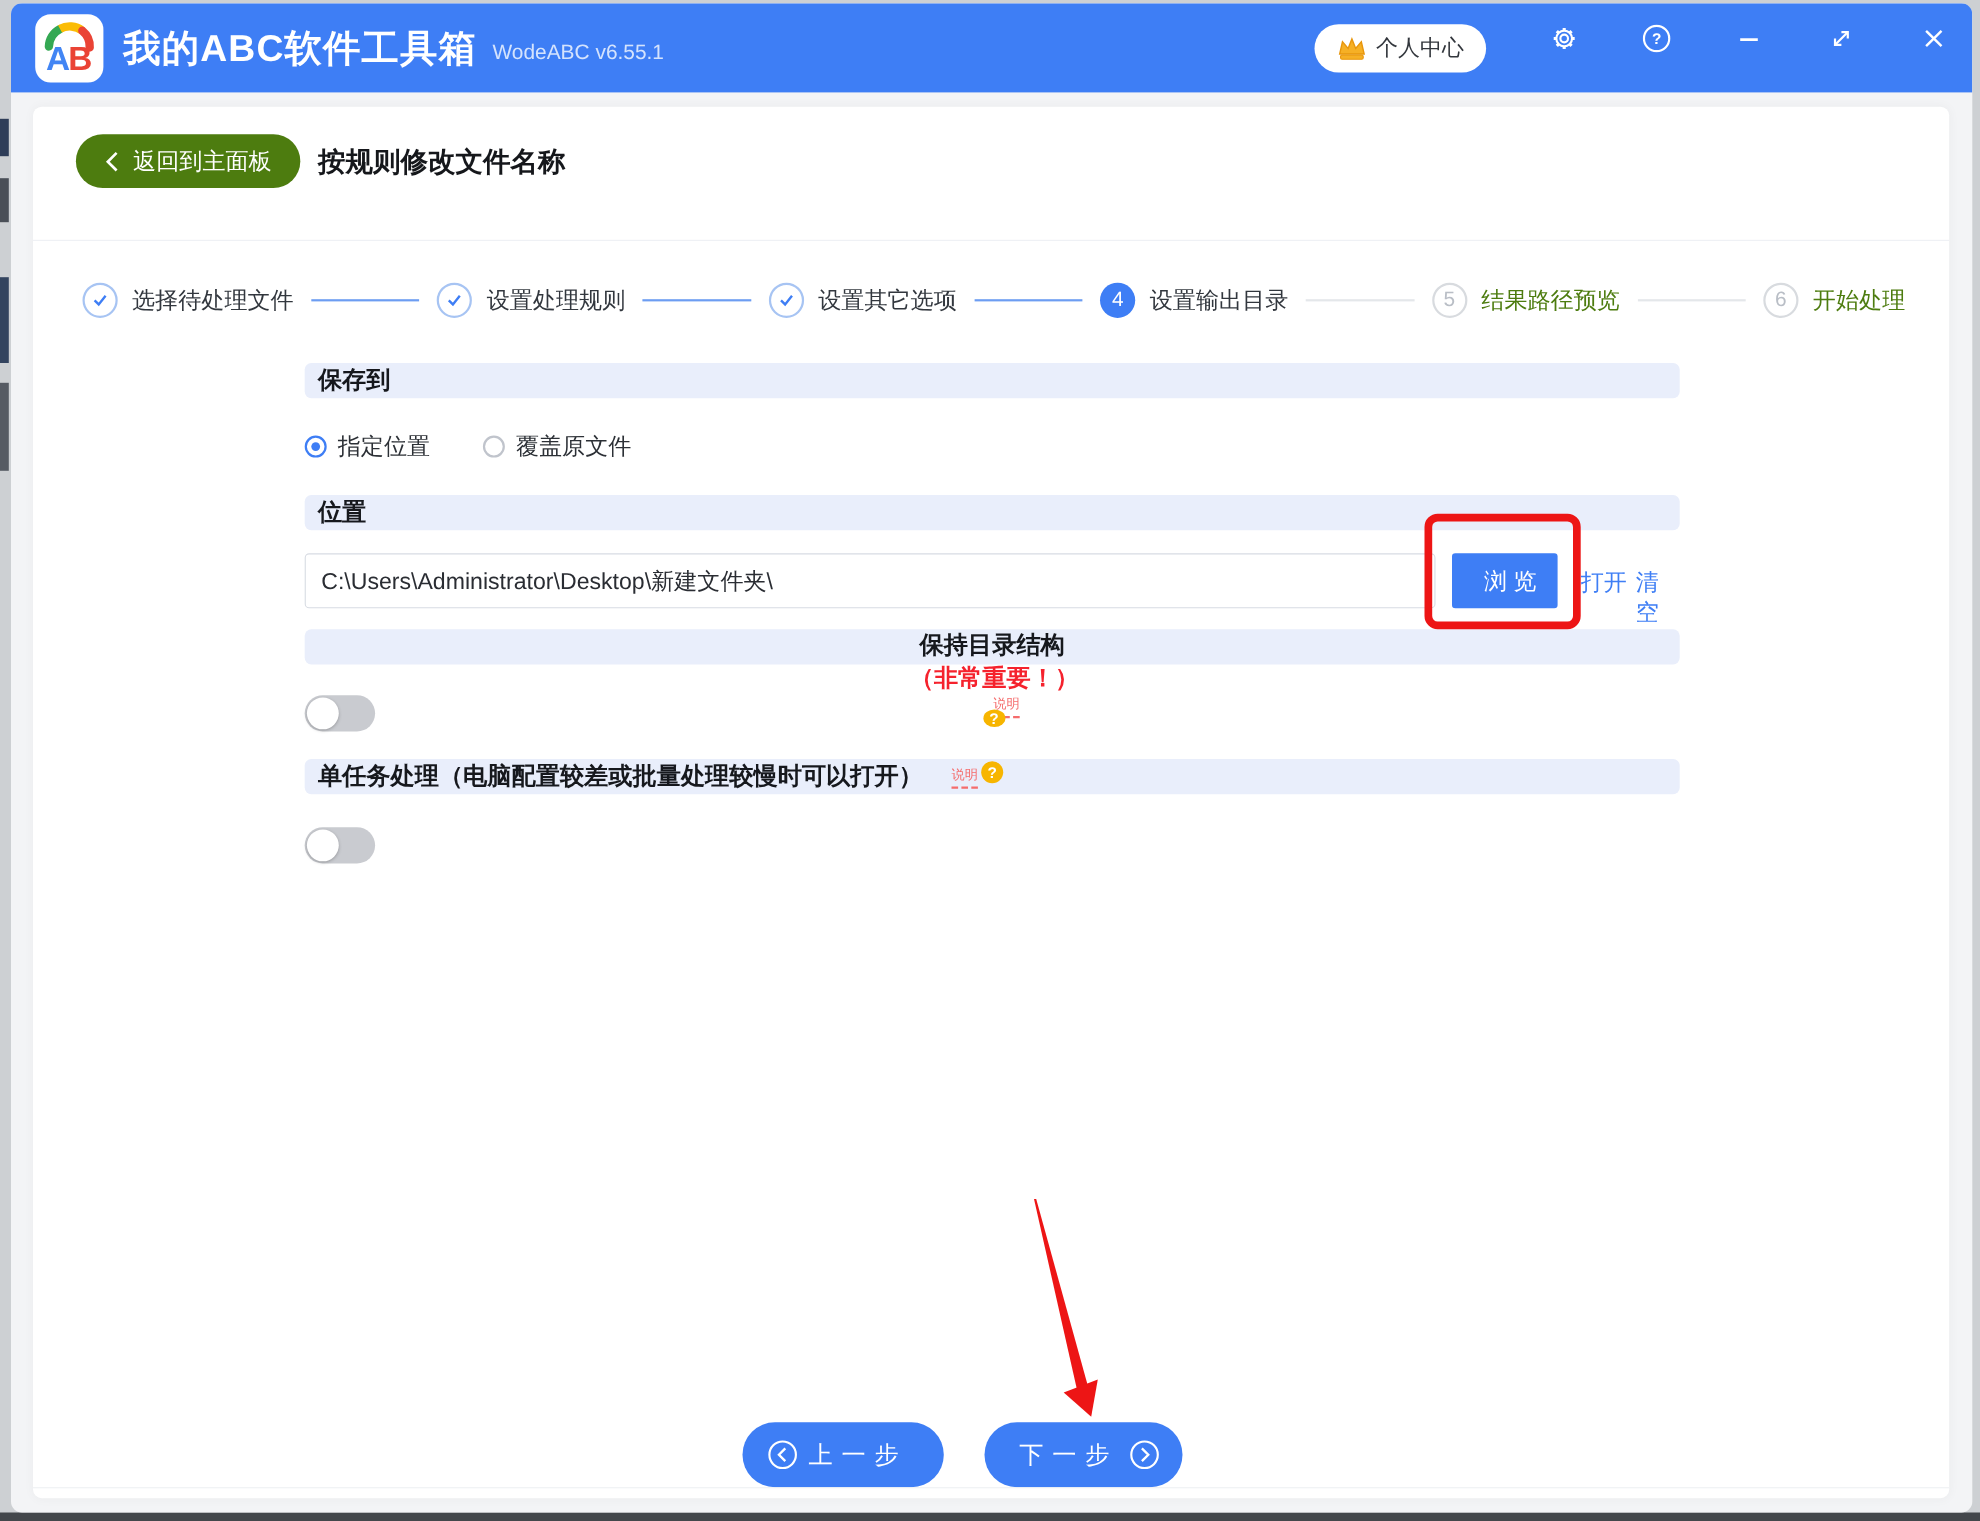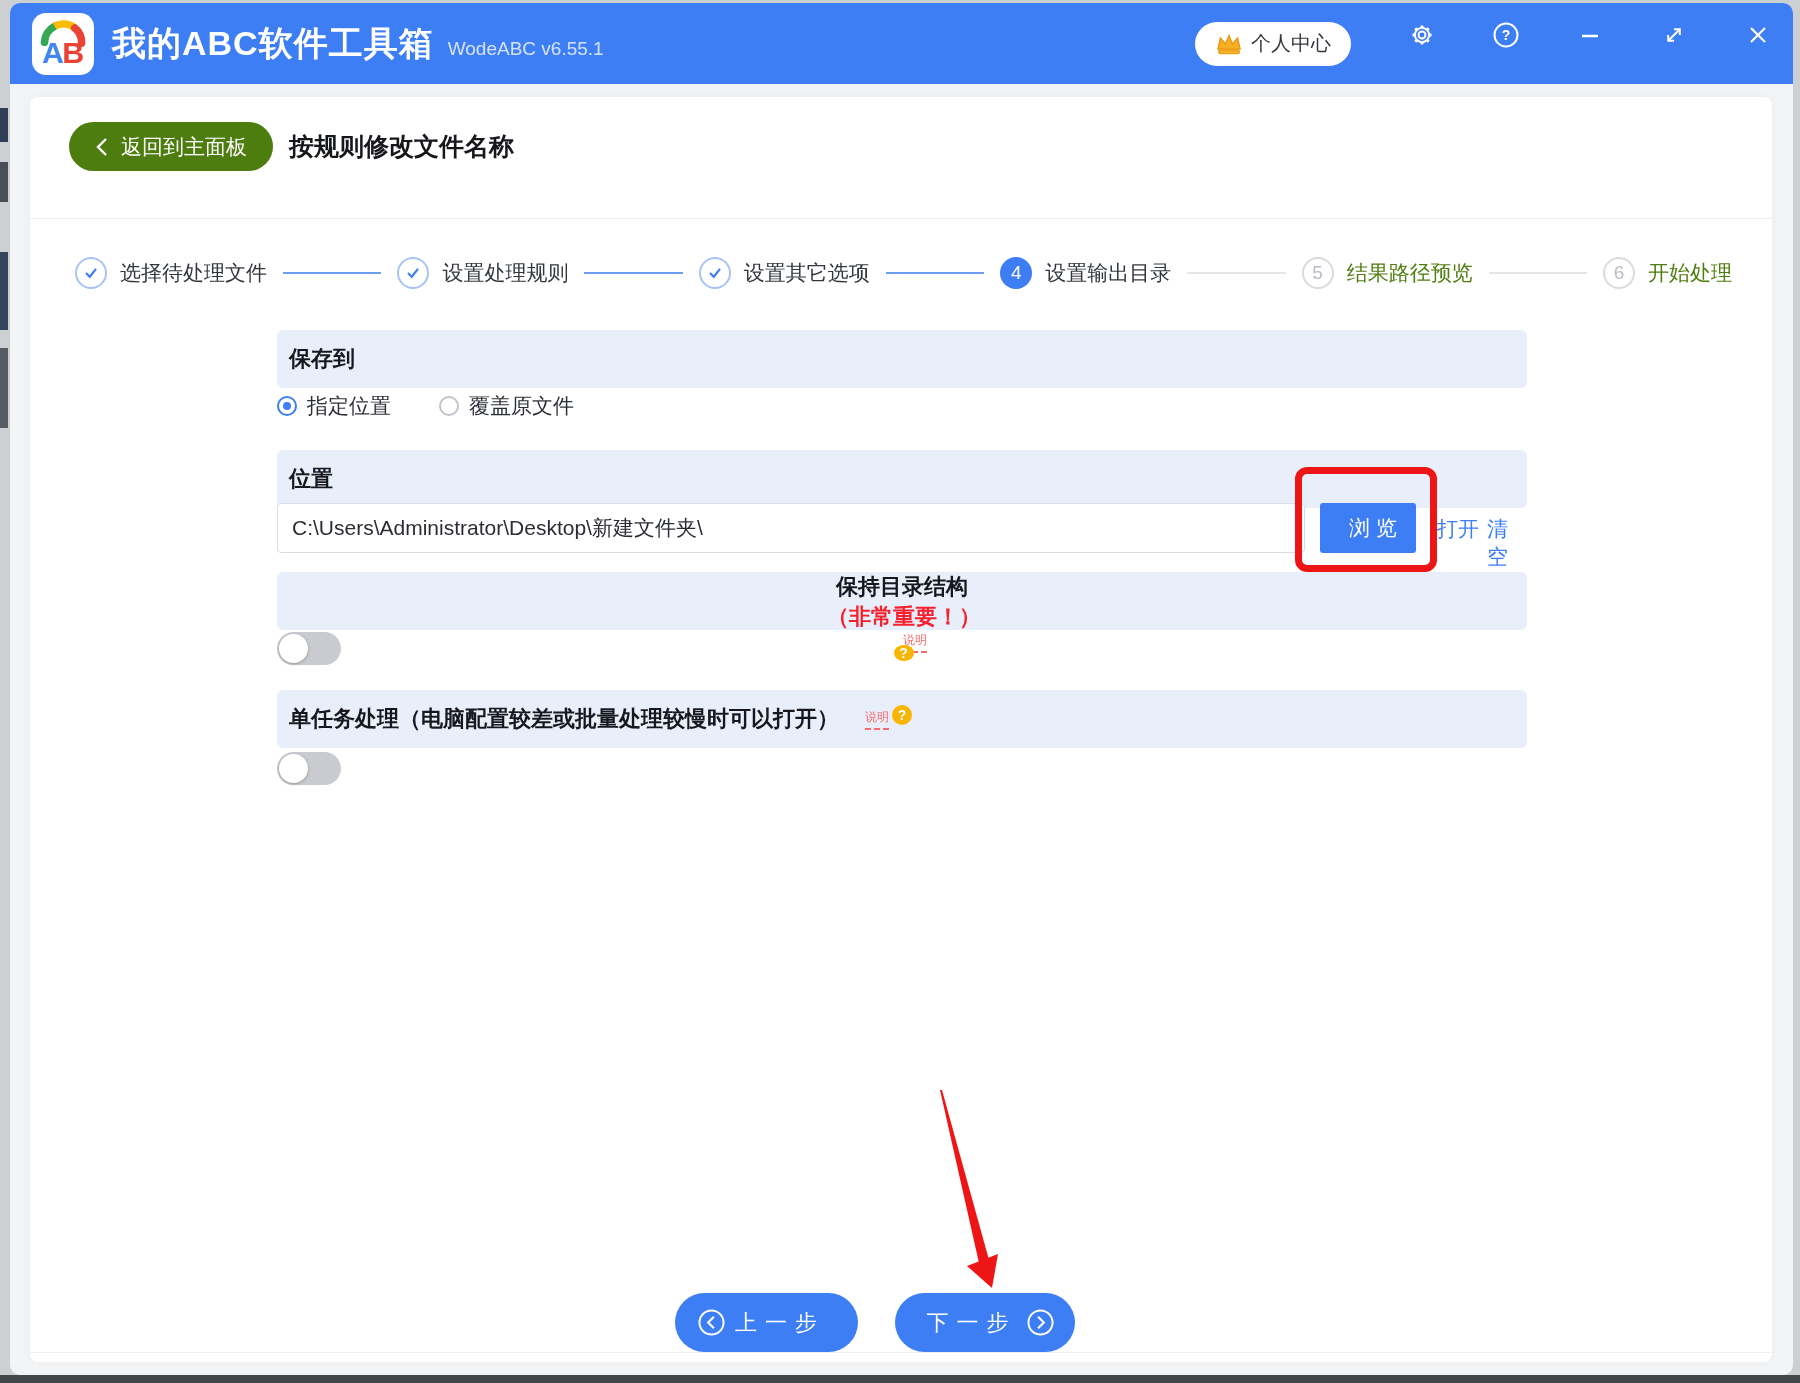--- a/index.html
+++ b/index.html
@@ -40,21 +40,21 @@
   .step.active .step-circle { background:#3e7ef5; color:#fff; font-size:19px; }
   .step.pending .step-circle { border:2px solid #d8dbdf; color:#b9bec6; font-size:19px; }
   .step-label { font-size:21px; color:#32373e; margin-left:13px; }
   .step.pending .step-label { color:#4d7c0f;text-align:center; }
   .conn { flex:1; height:2px; margin:0 16px; }
   .conn.done { background:#6d9df2; }
   .conn.pending { background:#e4e7ea; }
 
   
   .content { position:absolute; left:247px; top:0; width:1250px; }
-  .sec-header { position:absolute; left:0; width:1250px; height:58px; background:#e9eefb; border-radius:6px; display:flex; align-items:center; padding:0 12px; }
+  .sec-header { position:absolute; left:0; width:1250px; height:32px; background:#e9eefb; border-radius:6px; display:flex; align-items:center; padding:0 12px; }
   .sec-title { font-size:22px; font-weight:700; color:#16181d; }
   .imp { font-size:22px; font-weight:700; color:#f5222d; margin-left:4px; }
   .note-link { font-size:12px; color:#f56c6c; margin-left:26px; border-bottom:2px dashed #f56c6c; padding-bottom:2px; cursor:pointer; }
   .q-badge { width:20px; height:20px; border-radius:50%; background:#f7b500; color:#fff; font-size:14px; font-weight:700; display:inline-flex; align-items:center; justify-content:center; margin-left:3px; margin-top:-8px; }
 
   .radio-row { position:absolute; left:0; top:291px; height:36px; display:flex; align-items:center; }
   .radio-opt { display:flex; align-items:center; margin-right:48px; cursor:pointer; }
   .radio { width:20px; height:20px; border-radius:50%; position:relative; flex:none; }
   .radio.sel { border:2px solid #3e7ef5; }
   .radio.sel::after { content:""; position:absolute; left:4px; top:4px; width:8px; height:8px; border-radius:50%; background:#3e7ef5; }

